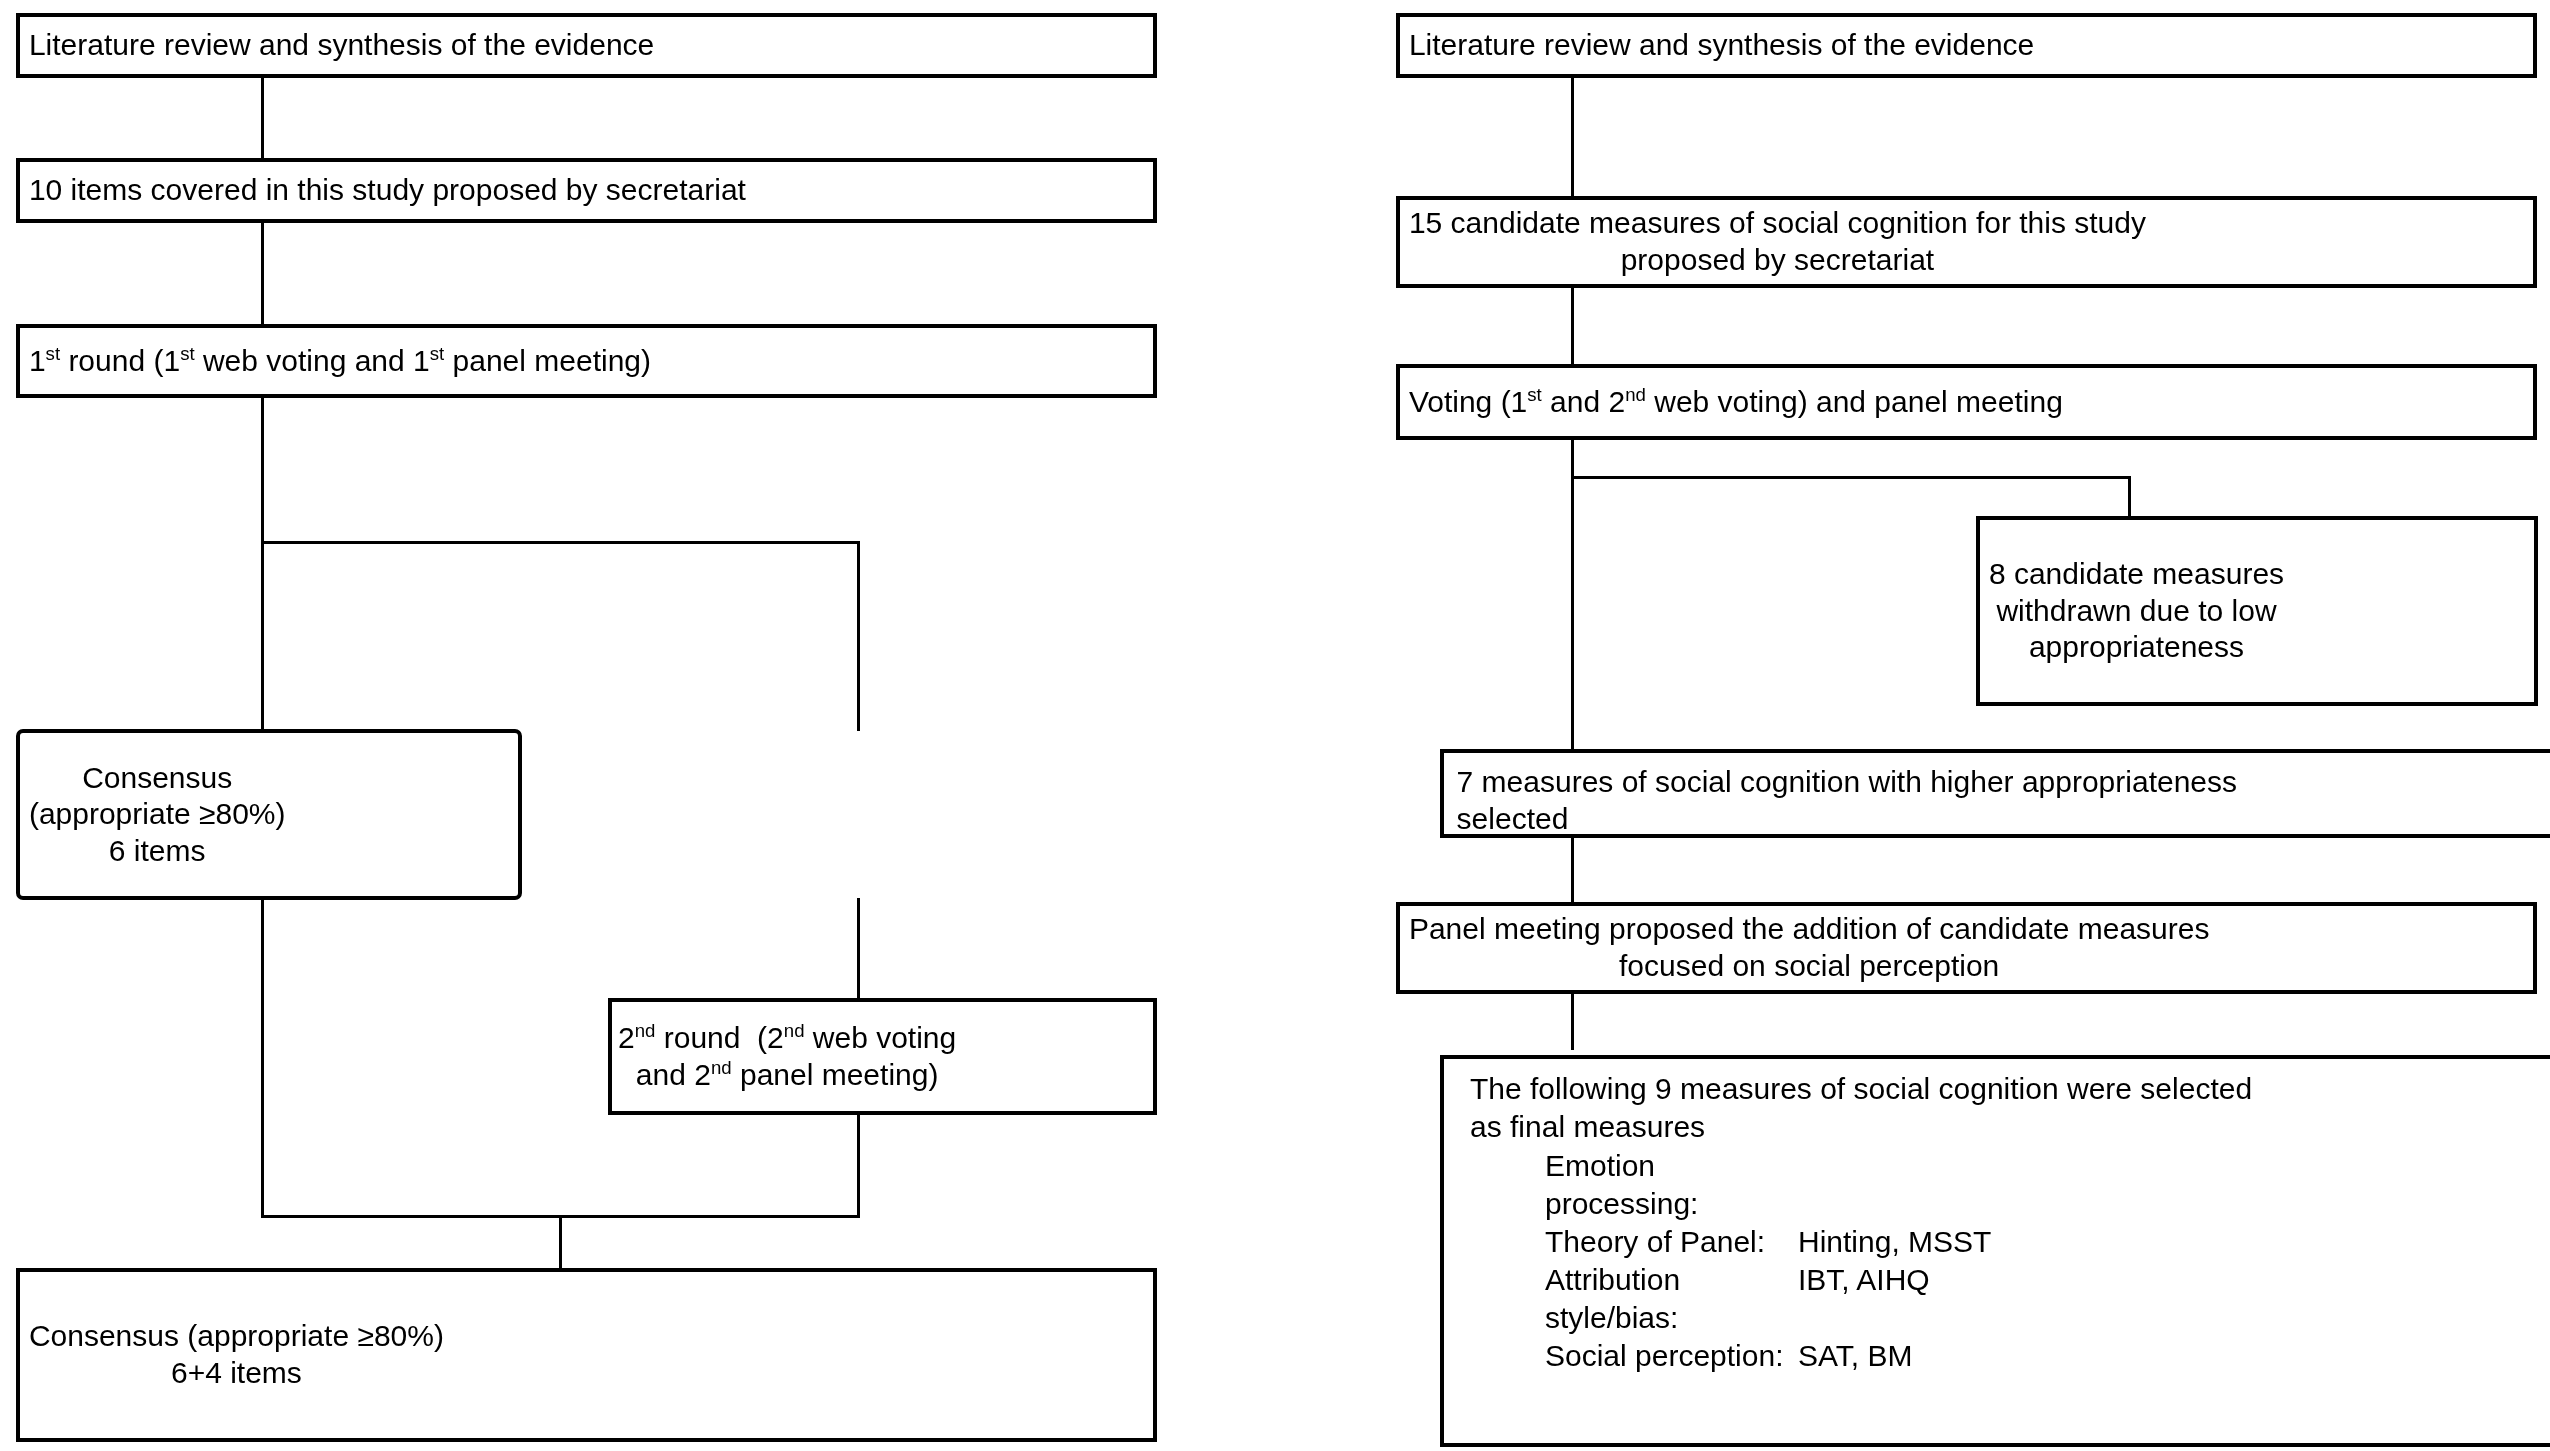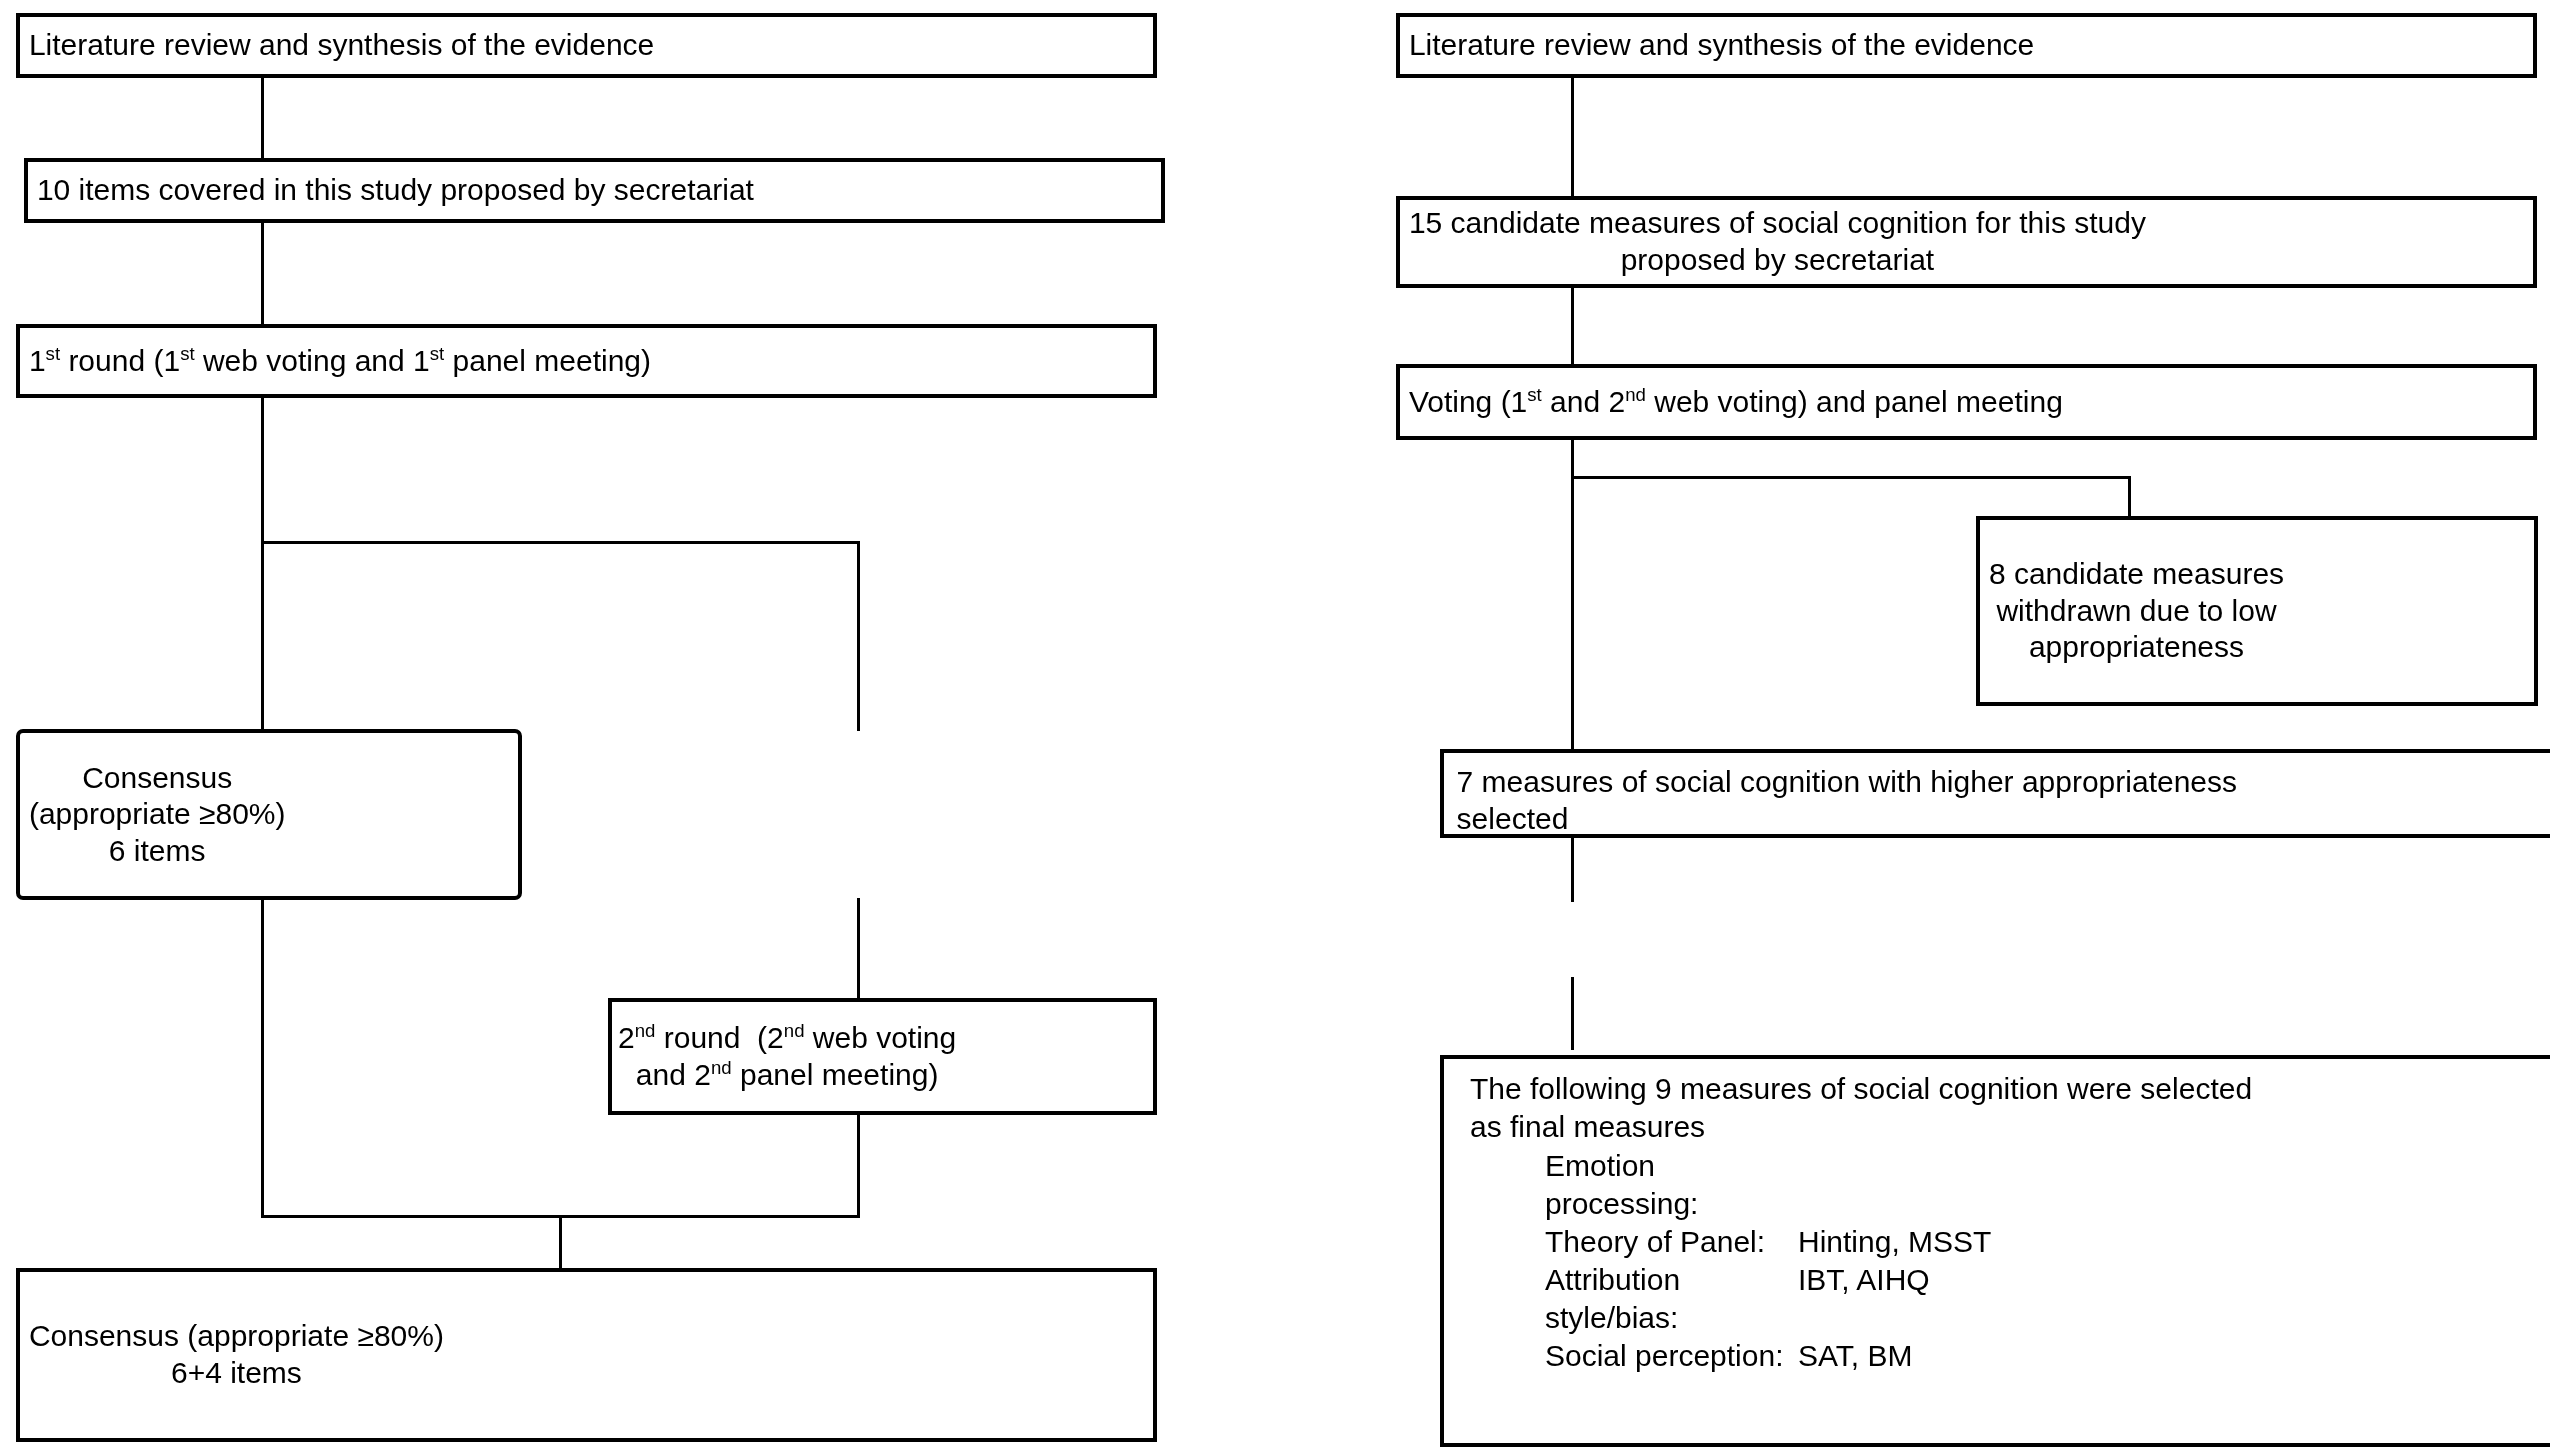--- a/index.html
+++ b/index.html
@@ -66,21 +66,21 @@
   <div class="line v" style="left:857px; top:898px; height:101px;"></div>
   <div class="line v" style="left:857px; top:1113px; height:104px;"></div>
   <div class="line v" style="left:261px; top:898px; height:319px;"></div>
   <div class="line h" style="left:261px; top:1215px; width:599px;"></div>
   <div class="line v" style="left:559px; top:1215px; height:54px;"></div>
 
   <div class="box" style="left:16px; top:12.6px; width:1141px; height:65px;">
     <span>Literature review and synthesis of the evidence</span>
   </div>
 
-  <div class="box" style="left:24px; top:158px; width:1141px; height:65px;">
+  <div class="box" style="left:16px; top:158px; width:1141px; height:65px;">
     <span>10 items covered in this study proposed by secretariat</span>
   </div>
 
   <div class="box" style="left:16px; top:324px; width:1141px; height:74px;">
     <span class="nowrap">1<sup>st</sup> round (1<sup>st</sup> web voting and 1<sup>st</sup> panel meeting)</span>
   </div>
 
   <div class="box" style="left:16px; top:729px; width:506px; height:171px;border-radius:7px;">
     <span>
       <span>Consensus</span><br>
@@ -132,20 +132,26 @@
     </span>
   </div>
 
   <div class="box left-align" style="left:1396px; top:749px; width:1141px; height:89px;">
     <span>
       <span>7 measures of social cognition with higher appropriateness</span><br>
       <span>selected</span>
     </span>
   </div>
 
+  <div class="box" style="left:1396px; top:902px; width:1141px; height:92px;">
+    <span>
+      <span>Panel meeting proposed the addition of candidate measures</span><br>
+      <span>focused on social perception</span>
+    </span>
+  </div>
 
   <div class="box left-align" style="left:1396px; top:1055px; width:1302px; height:392px;padding-left:26px;">
     <span class="final-list">
       <span class="final-head">The following 9 measures of social cognition were selected</span>
       <span class="final-head">as final measures</span>
 
       <span class="meas-row">
         <span class="meas-cat">Emotion processing:</span>
       </span>
       <span class="meas-row">

